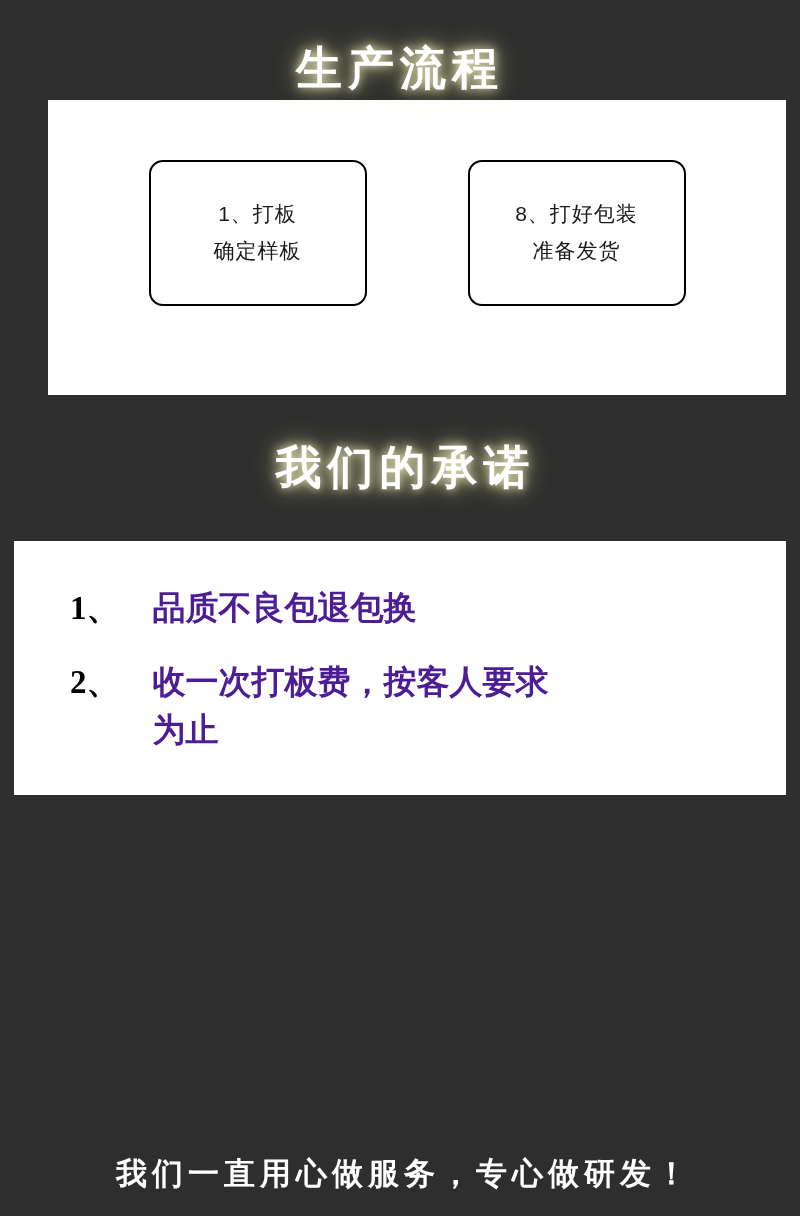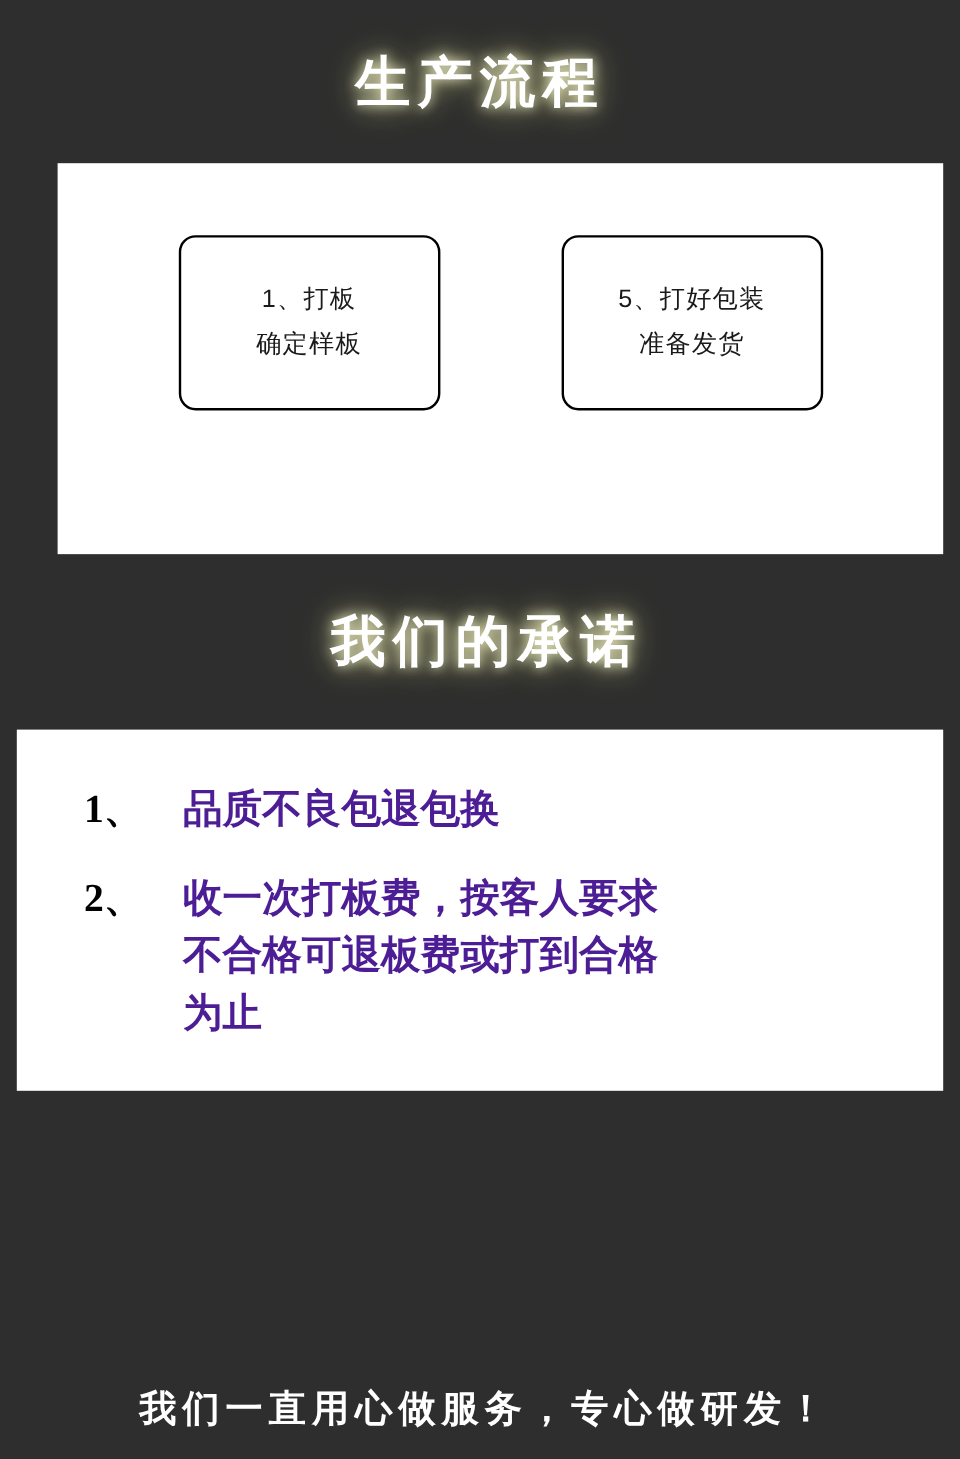--- a/index.html
+++ b/index.html
@@ -33,33 +33,33 @@
     color: #ffffff;
     font-size: 46px;
     font-weight: bold;
     letter-spacing: 6px;
     text-shadow:
       0 0 10px rgba(255,255,210,0.85),
       0 0 20px rgba(255,255,180,0.55),
       0 0 32px rgba(255,250,150,0.35);
   }
 
-  #header-top { padding-top: 38px; padding-bottom: 36px; }
+  #header-top { padding-top: 38px; }
   #header-promise { padding-top: 42px; padding-bottom: 42px; padding-left: 11px; }
 
   
   .white-panel {
     background: #ffffff;
     margin: 0 14px;
     box-sizing: border-box;
   }
 
   
   #flow-panel {
-    padding: 60px 0 76px 0;
+    padding: 60px 0 45px 0;
     margin-left: 48px;
   }
   .flow-grid {
     display: grid;
     grid-template-columns: 1fr 1fr;
     grid-template-rows: auto auto;
     justify-items: center;
     row-gap: 44px;
     column-gap: 0px;
     padding: 0 50px;
@@ -146,21 +146,21 @@
     <div class="flow-grid">
 
       <div class="flow-box">
         <div class="line">1、打板</div>
         <div class="line">确定样板</div>
       </div>
 
 
 
       <div class="flow-box">
-        <div class="line">5、打好包装</div>
+        <div class="line">8、打好包装</div>
         <div class="line">准备发货</div>
       </div>
 
     </div>
   </div>
 
   <div class="section-header" id="header-promise">
     <span class="title">我们的承诺</span>
   </div>
 
@@ -170,21 +170,20 @@
       <div class="promise-num">1、</div>
       <div class="promise-lines">
         <div class="pline">品质不良包退包换</div>
       </div>
     </div>
 
     <div class="promise-item">
       <div class="promise-num">2、</div>
       <div class="promise-lines">
         <div class="pline">收一次打板费，按客人要求</div>
-        <div class="pline">不合格可退板费或打到合格</div>
         <div class="pline">为止</div>
       </div>
     </div>
 
   </div>
 
   <div id="footer-bar">
     <span class="footer-text">我们一直用心做服务，专心做研发！</span>
   </div>
 

